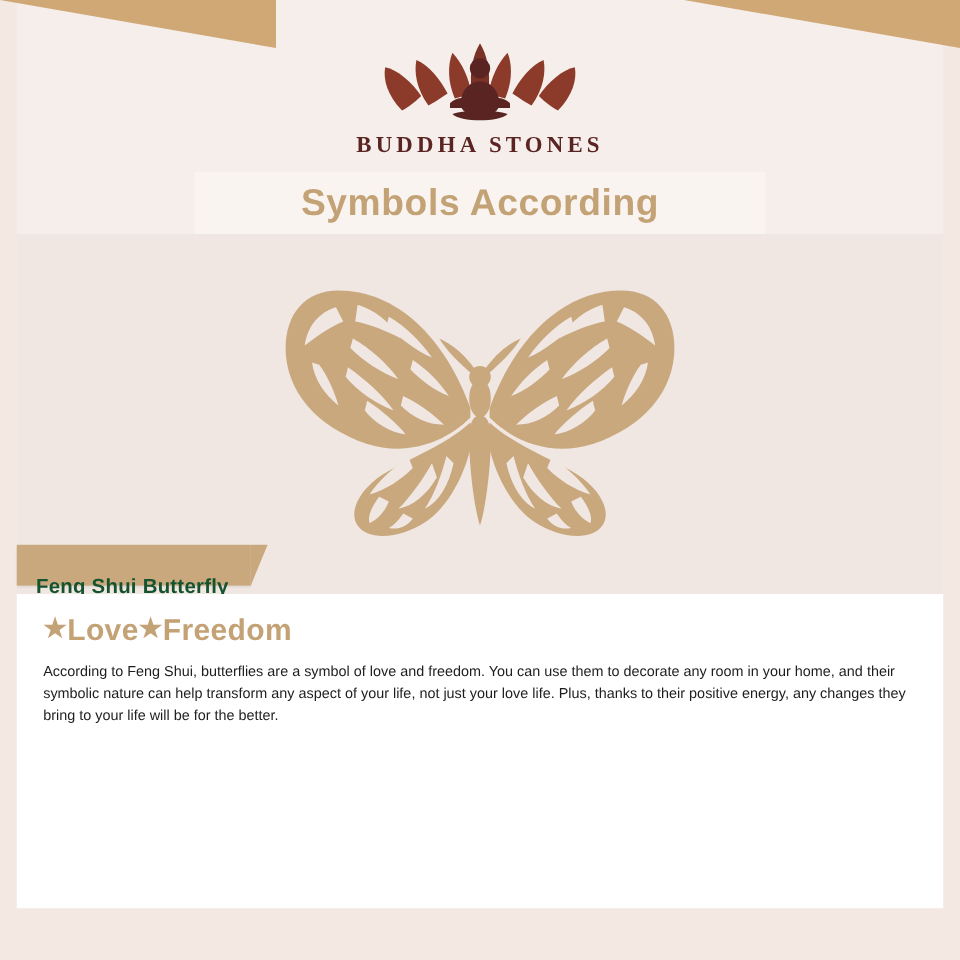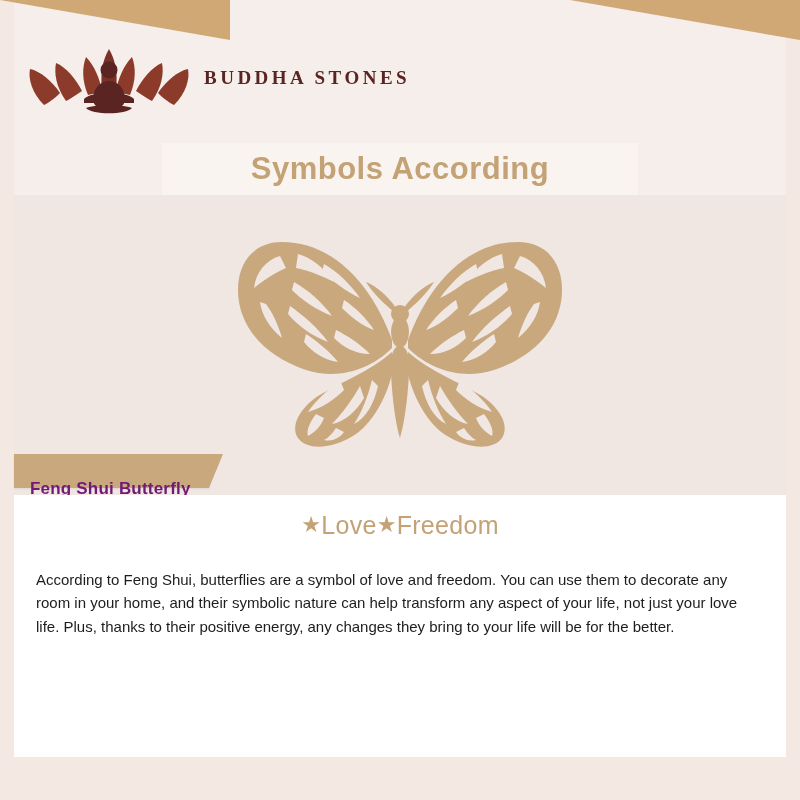--- a/index.html
+++ b/index.html
@@ -55,21 +55,21 @@
     background: #f3e8e2;
   }
   .side-left { left: 0; }
   .side-right { right: 0; }
 
   .header {
     position: absolute;
     top: 0; left: 14px; right: 14px;
     height: 140px;
     display: flex;
-    flex-direction: row;
+    flex-direction: column;
     align-items: center;
     justify-content: flex-start;
     padding-top: 20px;
     box-sizing: border-box;
   }
   .logo-wrap {
     width: 190px;
     height: 95px;
     display: flex;
     align-items: center;
@@ -124,21 +124,21 @@
     top: 454px;
     left: 14px;
     height: 34px;
     padding: 0 18px 0 16px;
     background: #c9a87e;
     display: flex;
     align-items: center;
     box-shadow: 0 1px 2px rgba(0,0,0,0.08);
   }
   .tag-label {
-    color: #701a75;
+    color: #14532d;
     font-weight: bold;
     font-size: 17px;
     letter-spacing: 0.2px;
     margin-top: 36px;
   }
   .tag:after {
     content: "";
     position: absolute;
     right: -14px;
     top: 0;
@@ -151,34 +151,33 @@
     position: absolute;
     top: 495px;
     left: 14px;
     right: 14px;
     height: 262px;
     background: #ffffff;
     padding: 16px 22px 0 22px;
     box-sizing: border-box;
   }
   .subtitle {
-    text-align: center;
     font-size: 25px;
-    font-weight: normal;
+    font-weight: bold;
     color: #c3a276;
     letter-spacing: 0.3px;
-    margin-bottom: 28px;
+    margin-bottom: 10px;
   }
   .subtitle .star {
     color: #c3a276;
     font-size: 22px;
     vertical-align: 2px;
   }
   .paragraph {
-    font-size: 15px;
+    font-size: 12px;
     line-height: 1.55;
     color: #1d1d1d;
     text-align: left;
   }
   .bottom-fill {
     position: absolute;
     bottom: 0; left: 0; right: 0;
     height: 43px;
     background: #f3e8e2;
   }

